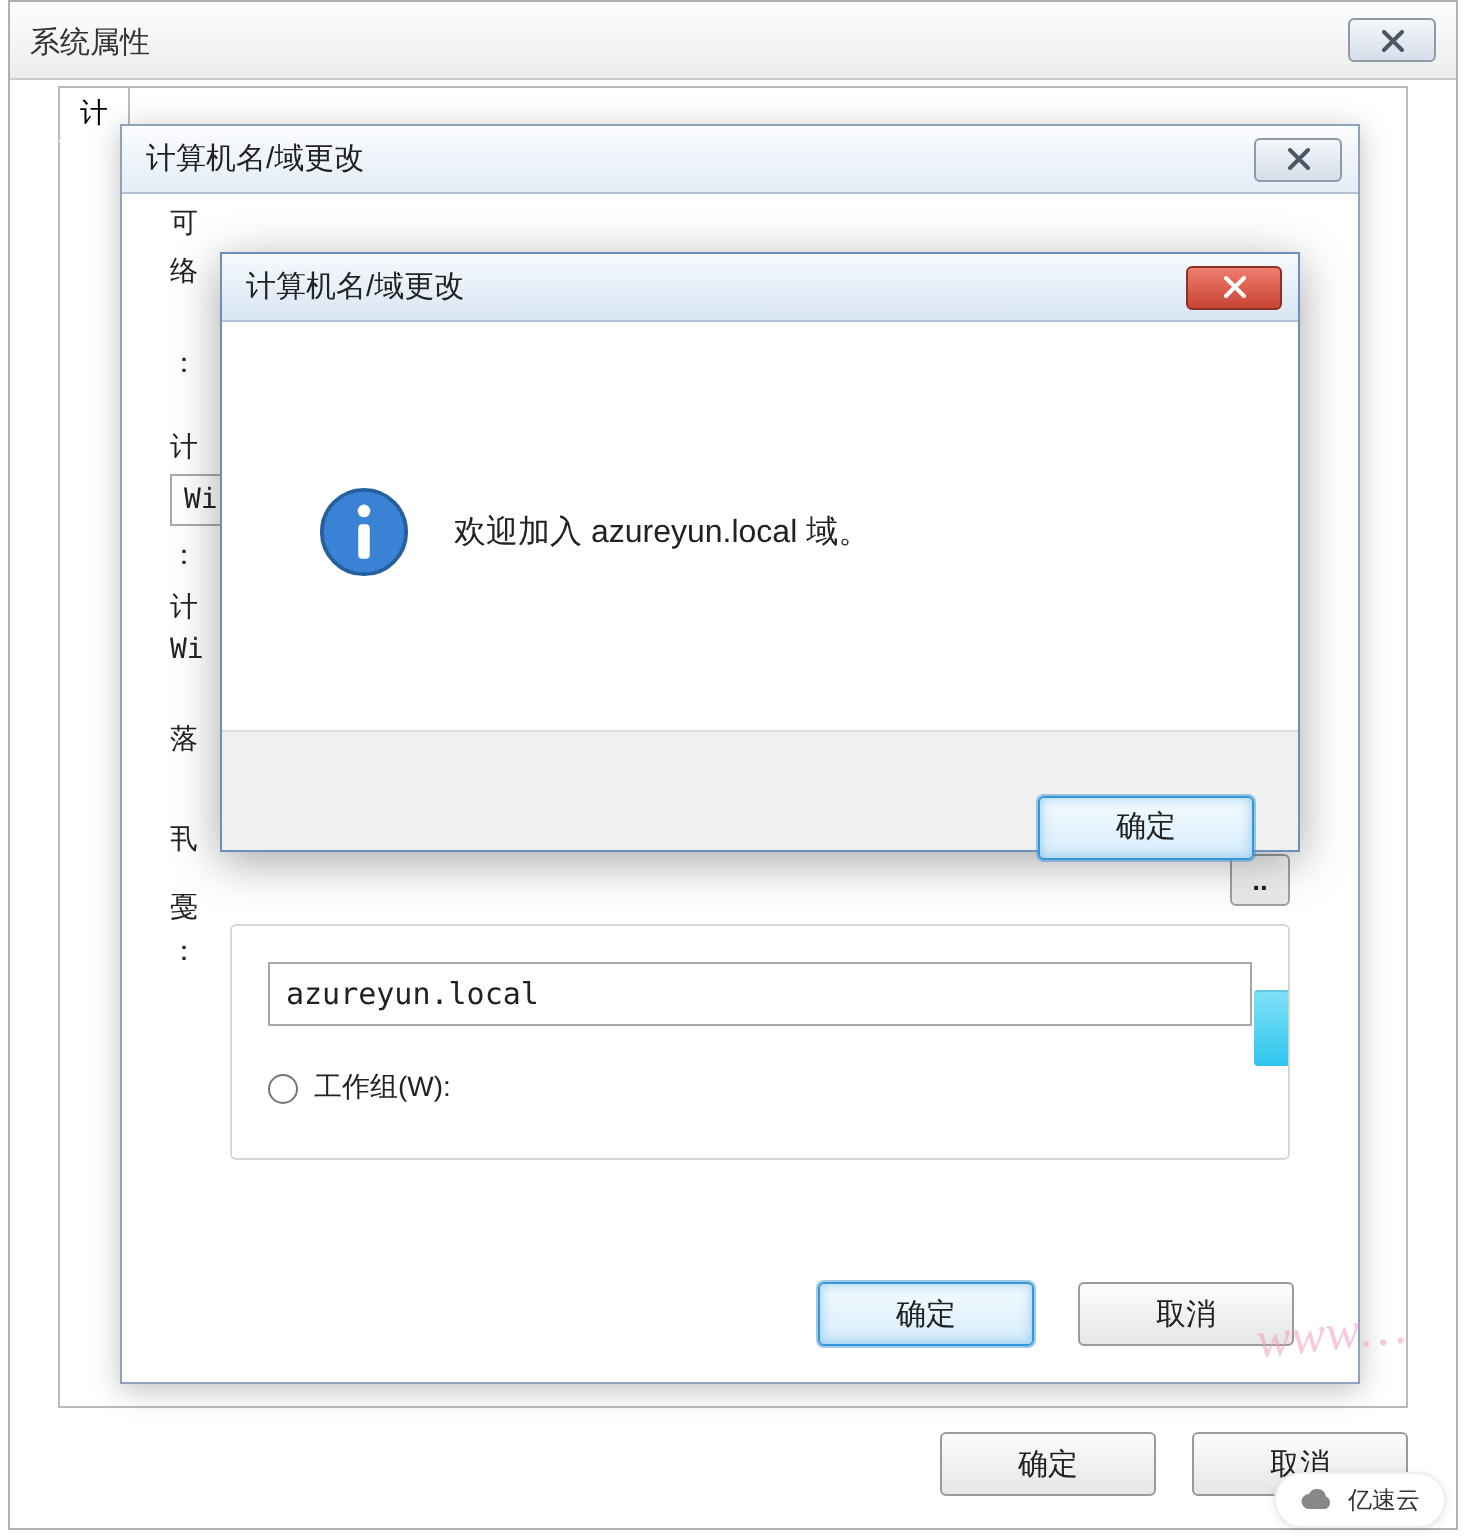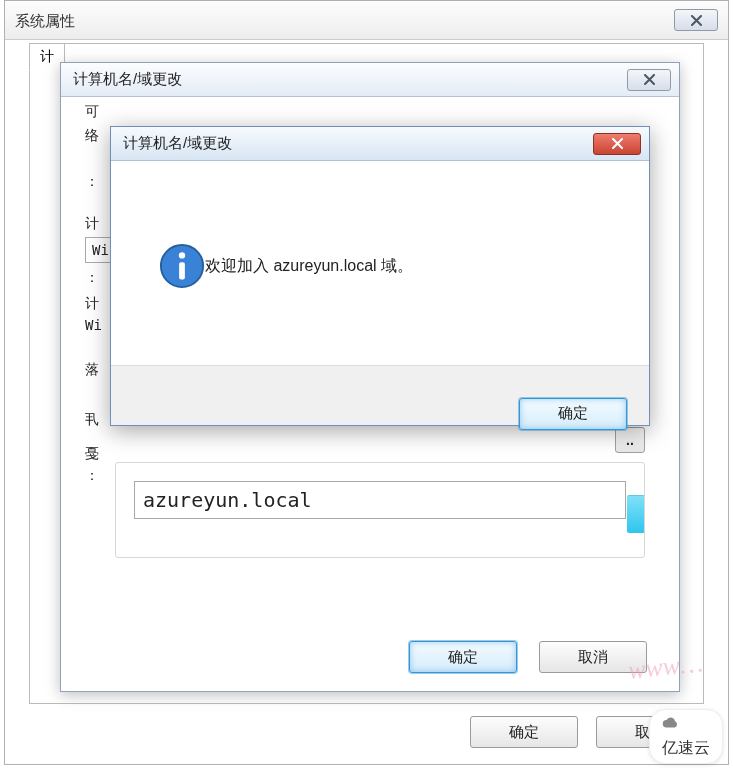--- a/index.html
+++ b/index.html
@@ -79,21 +79,21 @@
       border: 1px solid #d7d7d7; padding: 18px 18px 22px;
       border-radius: 3px;
     }
     .radio-row { display:flex; align-items:center; gap:8px; margin:6px 0 4px; color:#222; }
     .radio-row input[type=radio] { width:15px; height:15px; }
     .text-input {
       width: 100%;
       padding: 6px 8px;
       border: 1px solid #a7a7a7;
       font-family: SimSun, monospace;
-      font-size: 20px;
+      font-size: 15px;
       color: #222;
       background: #fff;
     }
     .name-change-buttons {
       position: absolute; right: 32px; bottom: 18px;
       display:flex; gap: 22px;
     }
 
     
     .msgbox {
@@ -107,21 +107,21 @@
     .msgbox-titlebar {
       height: 34px;
       background: linear-gradient(#f6fafe, #d8e5f3);
       border-bottom: 1px solid #b2c1d5;
       display:flex; justify-content:space-between; align-items:center;
       padding: 0 8px 0 12px;
       font-size: 15px; color:#222;
     }
     .msgbox-body {
       position:absolute; top:34px; bottom:60px; left:0; right:0;
-      display:flex; align-items:center; 
+      display:flex; align-items:center; gap:22px;
       padding: 6px 30px 0 48px;
     }
     .info-icon {
       width: 46px; height: 46px; flex-shrink:0;
     }
     .msg-text { font-size:16px; color:#222; }
     .msgbox-footer {
       position:absolute; bottom:0; left:0; right:0; height:60px;
       background: #f0f0f0;
       border-top: 1px solid #dcdcdc;
@@ -171,21 +171,21 @@
       font-weight:bold; color:#222;
     }
     .cyan-stub {
       position:absolute; right:34px; top:398px;
       width: 18px; height: 38px;
       background: linear-gradient(#7ee1f7,#2fc5ee);
       border-radius: 2px;
       border-top:1px solid #61c8e2;
     }
     .wm-text { position:absolute; right:30px; bottom:86px; color:#f1a1c0; font-style:italic; font-family:cursive; opacity:.55; font-size:26px; transform:rotate(-6deg); pointer-events:none; }
-    .logo-pill { position:absolute; right:10px; bottom:4px; background:#fff; border:1px solid #eee; border-radius:16px; padding:4px 12px; display:flex; align-items:flex-start; gap:6px; font-size:16px; color:#333; box-shadow:0 1px 4px rgba(0,0,0,.1);flex-direction:column; }
+    .logo-pill { position:absolute; right:10px; bottom:4px; background:#fff; border:1px solid #eee; border-radius:16px; padding:4px 12px; display:flex; align-items:flex-end; gap:6px; font-size:12px; color:#333; box-shadow:0 1px 4px rgba(0,0,0,.1); }
     .logo-pill svg { width:18px; height:18px; }
   </style>
 </head>
 <body>
 
 <div class="sys-props">
   <div class="sys-props-title">
     <span>系统属性</span>
     <span class="close-btn">
       <svg width="11" height="11" viewBox="0 0 11 11">
@@ -235,20 +235,24 @@
     <div class="nc-part" style="top:370px;">：</div>
 
     <div class="more-btn-stub">
         <span>..</span>
       </div>
     <div class="cyan-stub"></div>
 
     <div class="membership">
       <input class="text-input" value="azureyun.local" style="">
       <div style="height:16px;"></div>
+      <label class="radio-row">
+        <input type="radio" name="memb" style="">
+        <span>工作组(W):</span>
+      </label>
     </div>
 
     <div class="name-change-buttons">
       <div class="win-btn default">
           <span>确定</span>
         </div>
       <div class="win-btn">
           <span>取消</span>
         </div>
     </div>

